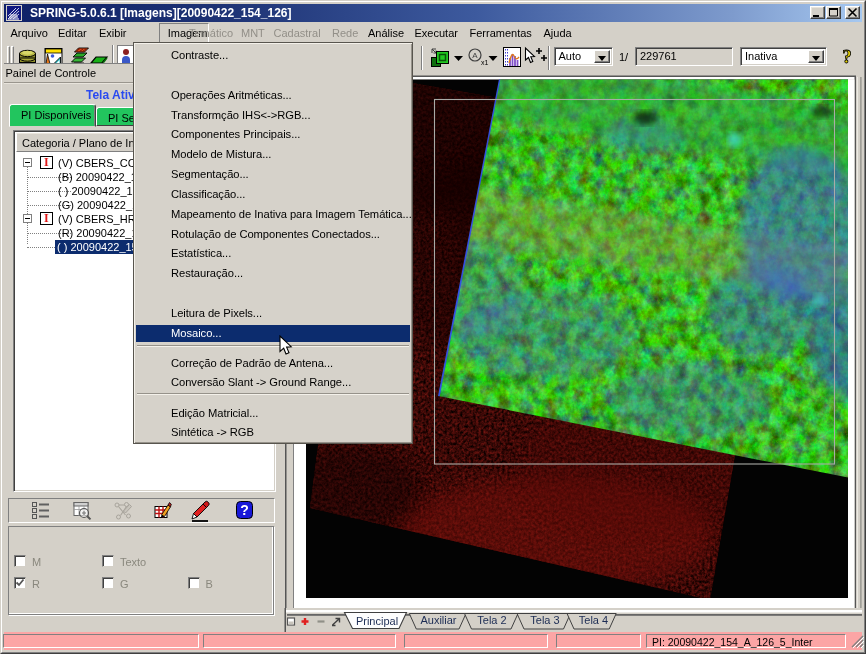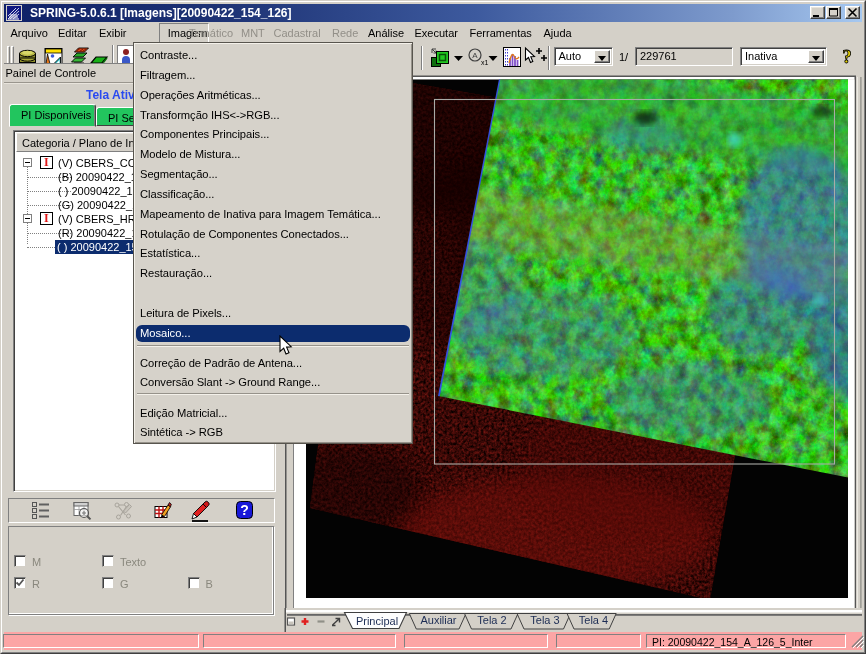--- a/index.html
+++ b/index.html
@@ -57,22 +57,22 @@
 #gbox{left:4.4px;top:463px;width:266px;height:89px;border:1px solid #808080;box-shadow:1px 1px 0 #fff, inset -1px -1px 0 #fff;}
 .chk{position:absolute;width:12px;height:12px;background:#fff;border:1px solid;border-color:#808080 #d4d0c8 #d4d0c8 #808080;box-shadow:inset 1px 1px 0 #404040;}
 .chklbl{position:absolute;font-size:11px;color:#8a887e;}
 
 #statusbar{left:4px;top:632px;width:858px;height:18px;background:#fca5a5;}
 .spanel{position:absolute;top:2px;height:14px;border:1px solid;border-color:#808080 #fff #fff #808080;}
 #pitext{position:absolute;left:5px;top:1px;font-size:10.5px;white-space:nowrap;}
 
 #dmenu{left:133px;top:42px;width:280px;height:402px;background:#d6d2ca;
  border:1px solid #58554e;box-shadow:inset 1px 1px 0 #f4f1ea, inset -1px -1px 0 #96928a;z-index:50;}
-.dmi{position:absolute;left:2px;right:2px;height:19.5px;line-height:19.5px;padding-left:4px;font-size:11.2px;letter-spacing:-0.05px;white-space:nowrap;}
-.dmi.hl{background:#0c2c6e;color:#fff;height:16.5px;line-height:16.5px;border-radius:6px;}
+.dmi{position:absolute;left:2px;right:2px;height:19.5px;line-height:19.5px;padding-left:35px;font-size:11.2px;letter-spacing:-0.05px;white-space:nowrap;}
+.dmi.hl{background:#0c2c6e;color:#fff;height:16.5px;line-height:16.5px;}
 .dsep{position:absolute;left:3px;right:3px;height:2px;border-top:1px solid #96928a;border-bottom:1px solid #f4f1ea;}
 #cursor{left:279px;top:335px;z-index:60;}
 </style>
 </head>
 <body>
 <div class="abs" id="brd1"></div>
 <div class="abs" id="brd2"></div>
 
 <div class="abs" id="title">
   <svg class="abs" style="left:2px;top:1px" width="16" height="16" viewBox="0 0 16 16">
@@ -471,21 +471,20 @@
       <div id="pitext">PI: 20090422_154_A_126_5_Inter</div>
     </div>
   <svg class="abs" style="left:847px;top:3px" width="13" height="13" viewBox="0 0 13 13">
     <path d="M12 1 L1 12 M12 5 L5 12 M12 9 L9 12" stroke="#808080" stroke-width="1.3"></path>
     <path d="M13 2 L2 13 M13 6 L6 13 M13 10 L10 13" stroke="#fff" stroke-width="1"></path>
   </svg>
 </div>
 
 <div class="abs" id="dmenu">
   <div class="dmi" style="top:3.05px">Contraste...</div>
-  <div class="dmi" style="top:22.89px">Filtragem...</div>
   <div class="dmi" style="top:42.73px">Operações Aritméticas...</div>
   <div class="dmi" style="top:62.57px">Transformção IHS&lt;-&gt;RGB...</div>
   <div class="dmi" style="top:82.41px">Componentes Principais...</div>
   <div class="dmi" style="top:102.25px">Modelo de Mistura...</div>
   <div class="dmi" style="top:122.09px">Segmentação...</div>
   <div class="dmi" style="top:141.93px">Classificação...</div>
   <div class="dmi" style="top:161.77px">Mapeamento de Inativa para Imagem Temática...</div>
   <div class="dmi" style="top:181.61px">Rotulação de Componentes Conectados...</div>
   <div class="dmi" style="top:201.45px">Estatística...</div>
   <div class="dmi" style="top:221.29px">Restauração...</div>

